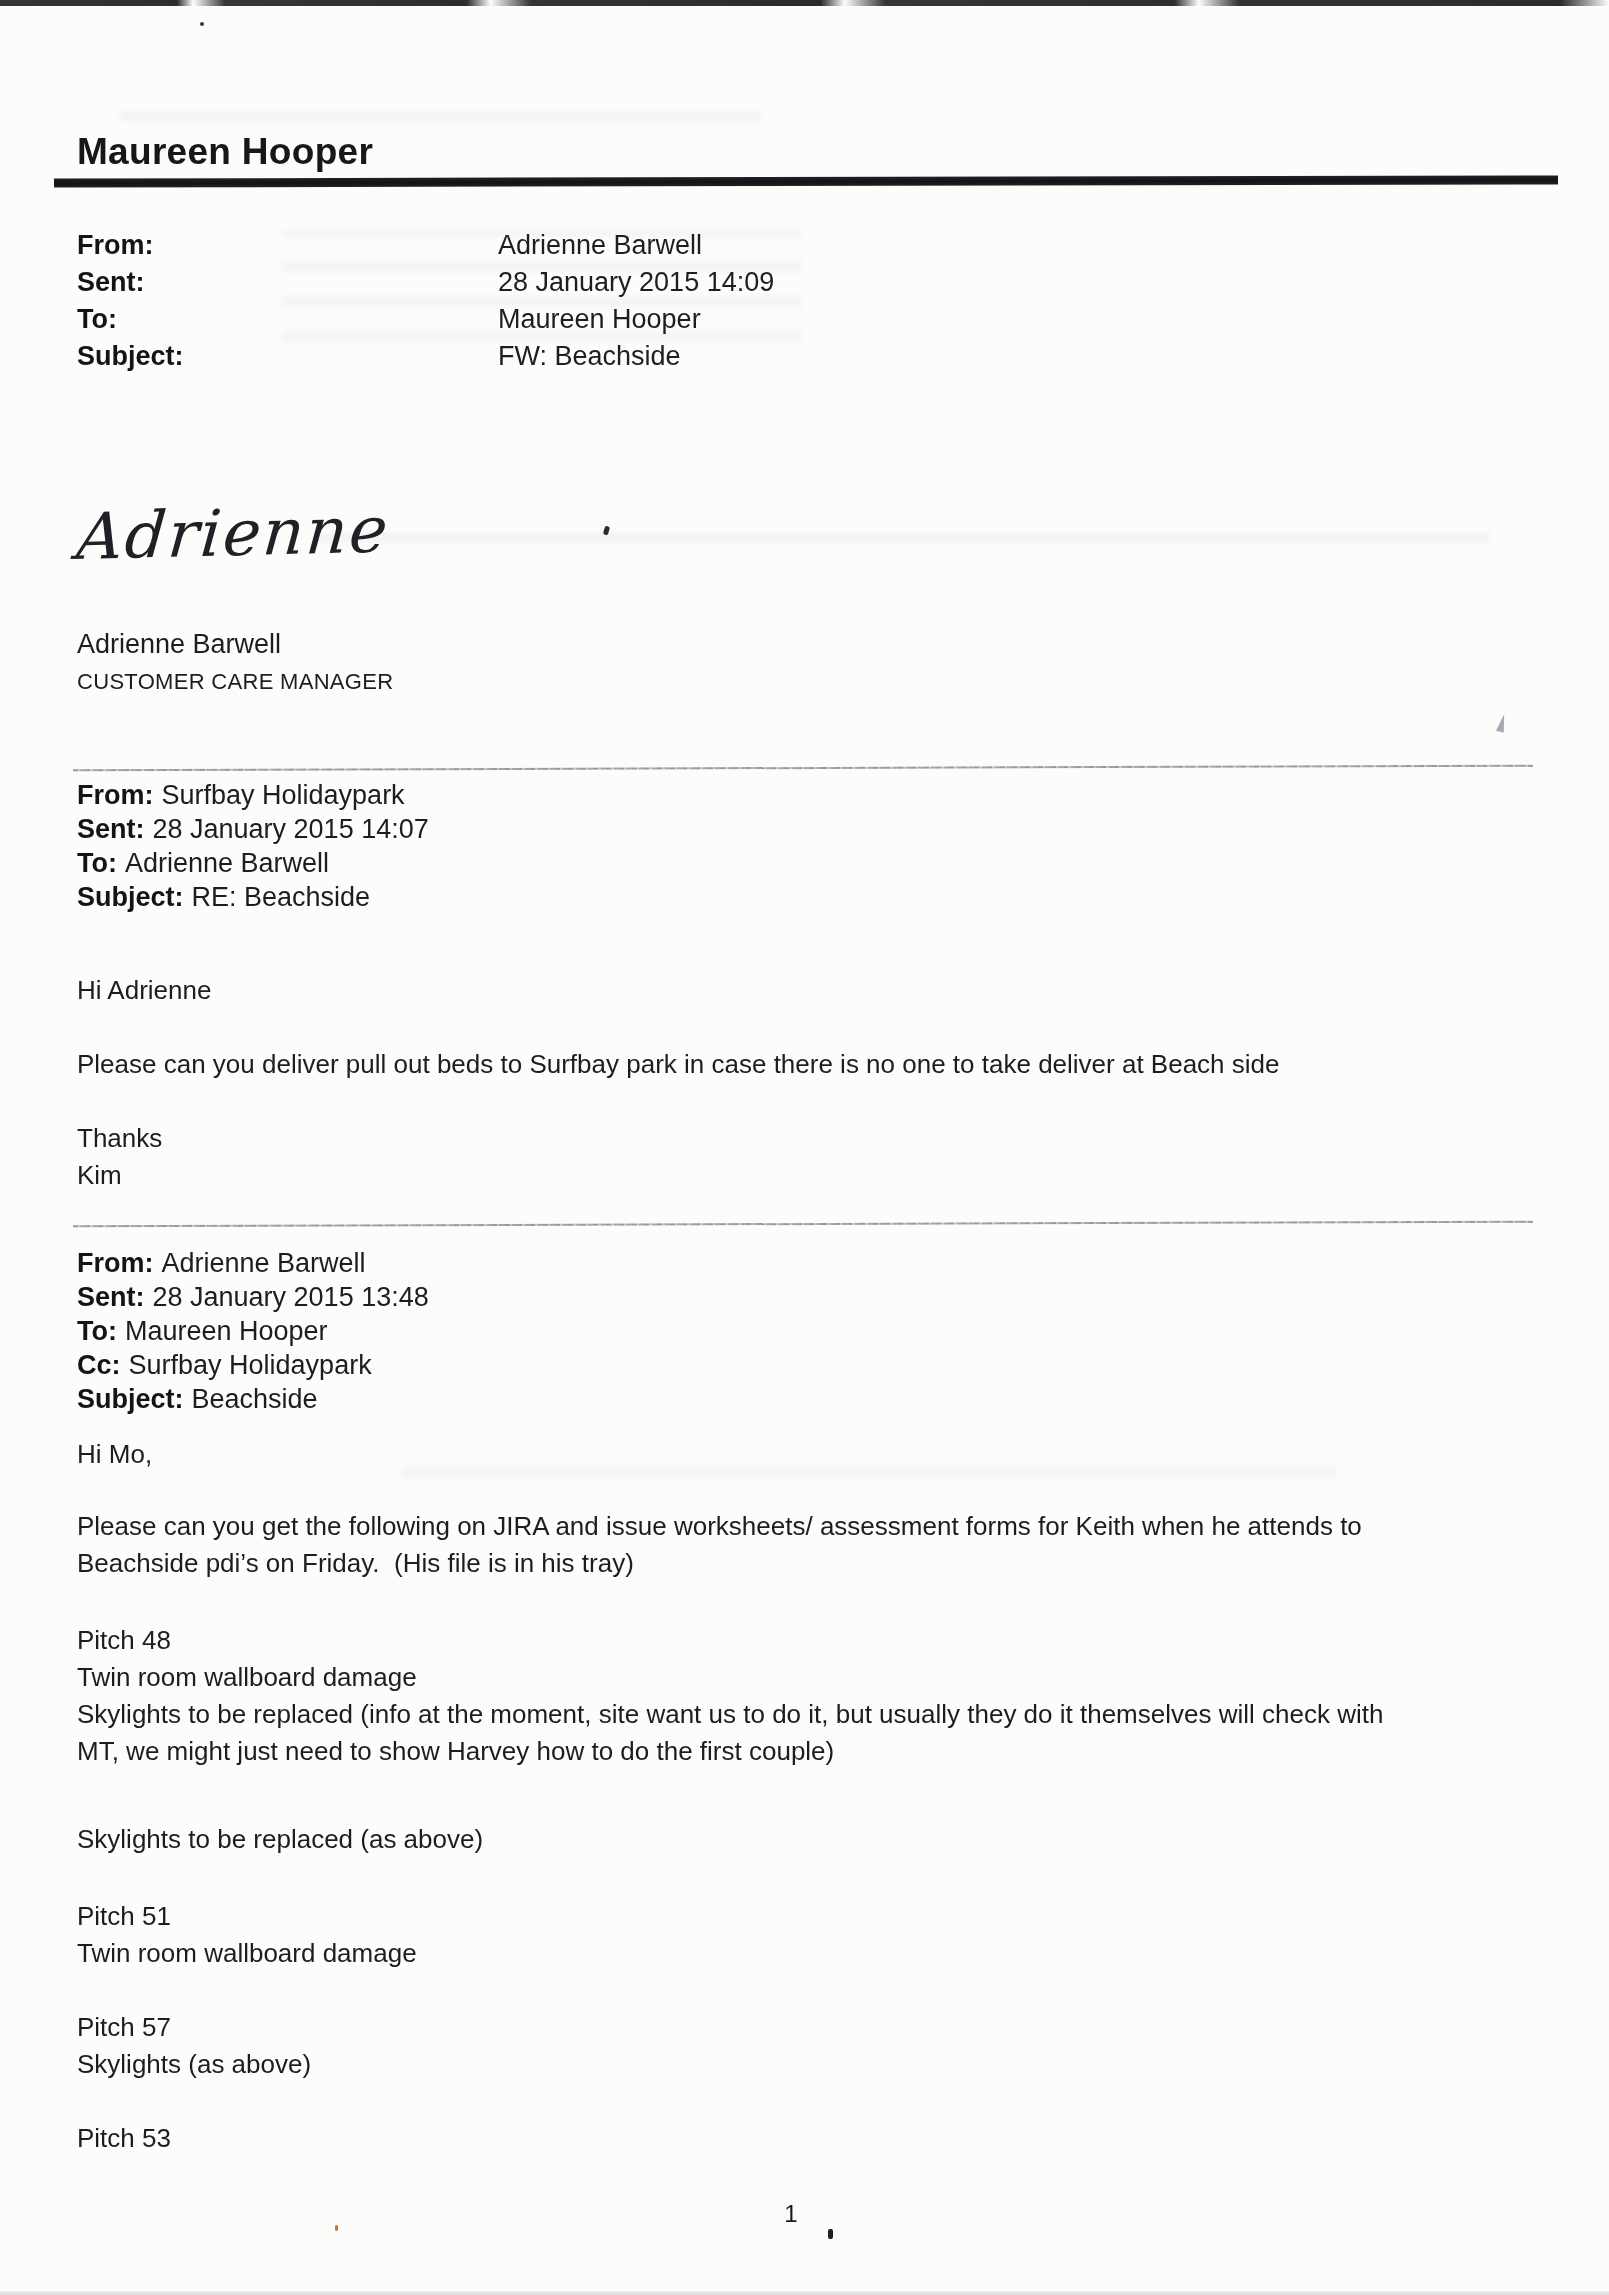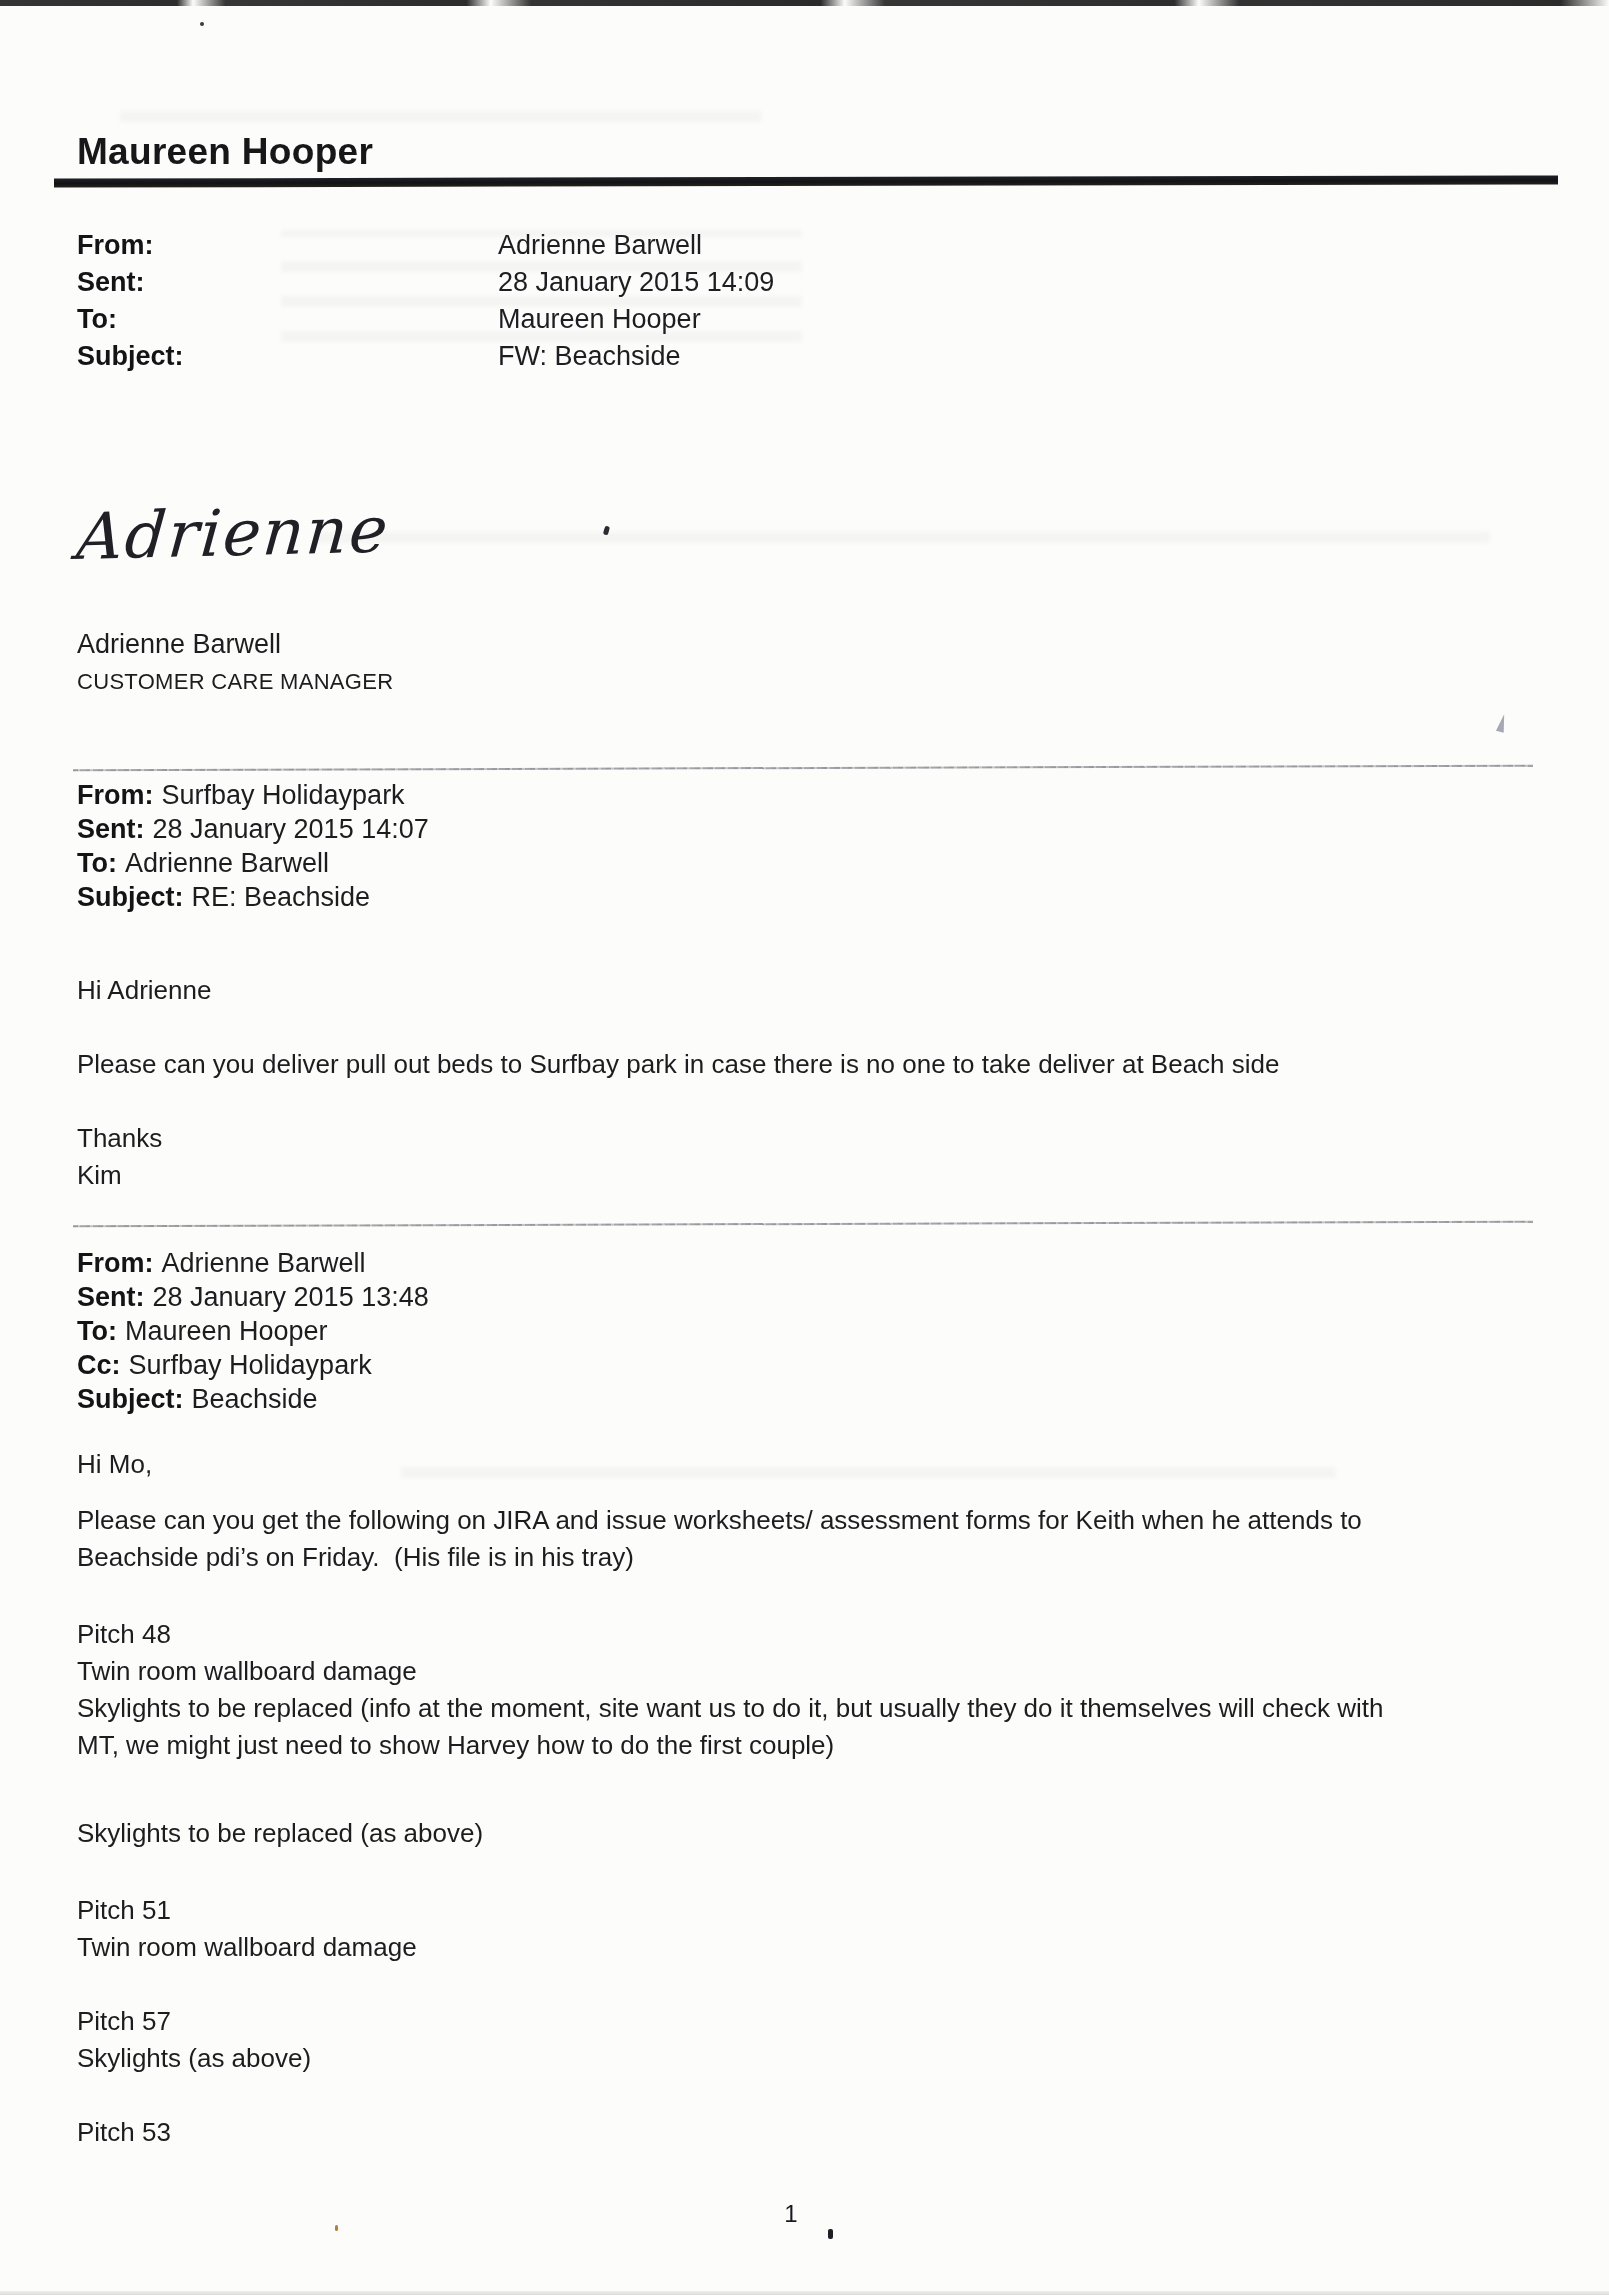--- a/index.html
+++ b/index.html
@@ -63,22 +63,22 @@
   .q-row { font-size:27px; line-height:34px; }
   .q-label { font-weight:700; color:#141417; }
   .q-value { margin-left:8px; }
 
   .greeting { margin-top:58px; }
   .para { margin-top:37px; }
   .closing { margin-top:37px; }
   .signoff { margin-top:0; }
 
   .q-hdr-block.third { margin-top:21px; }
-  .greeting.mo { margin-top:30px; }
-  .intro { margin-top:19px; }
+  .greeting.mo { margin-top:20px; }
+  .intro { margin-top:35px; }
 
   .pitch { margin-top:37px; }
   .pitch.p48 { margin-top:40px; }
   .pitch.p49 { margin-top:51px; }
   .pitch.p51 { margin-top:40px; }
 
   .page-number {
     position:absolute; left:0; right:27px; top:2199px;
     text-align:center;
     font-size:24px; line-height:29px;

